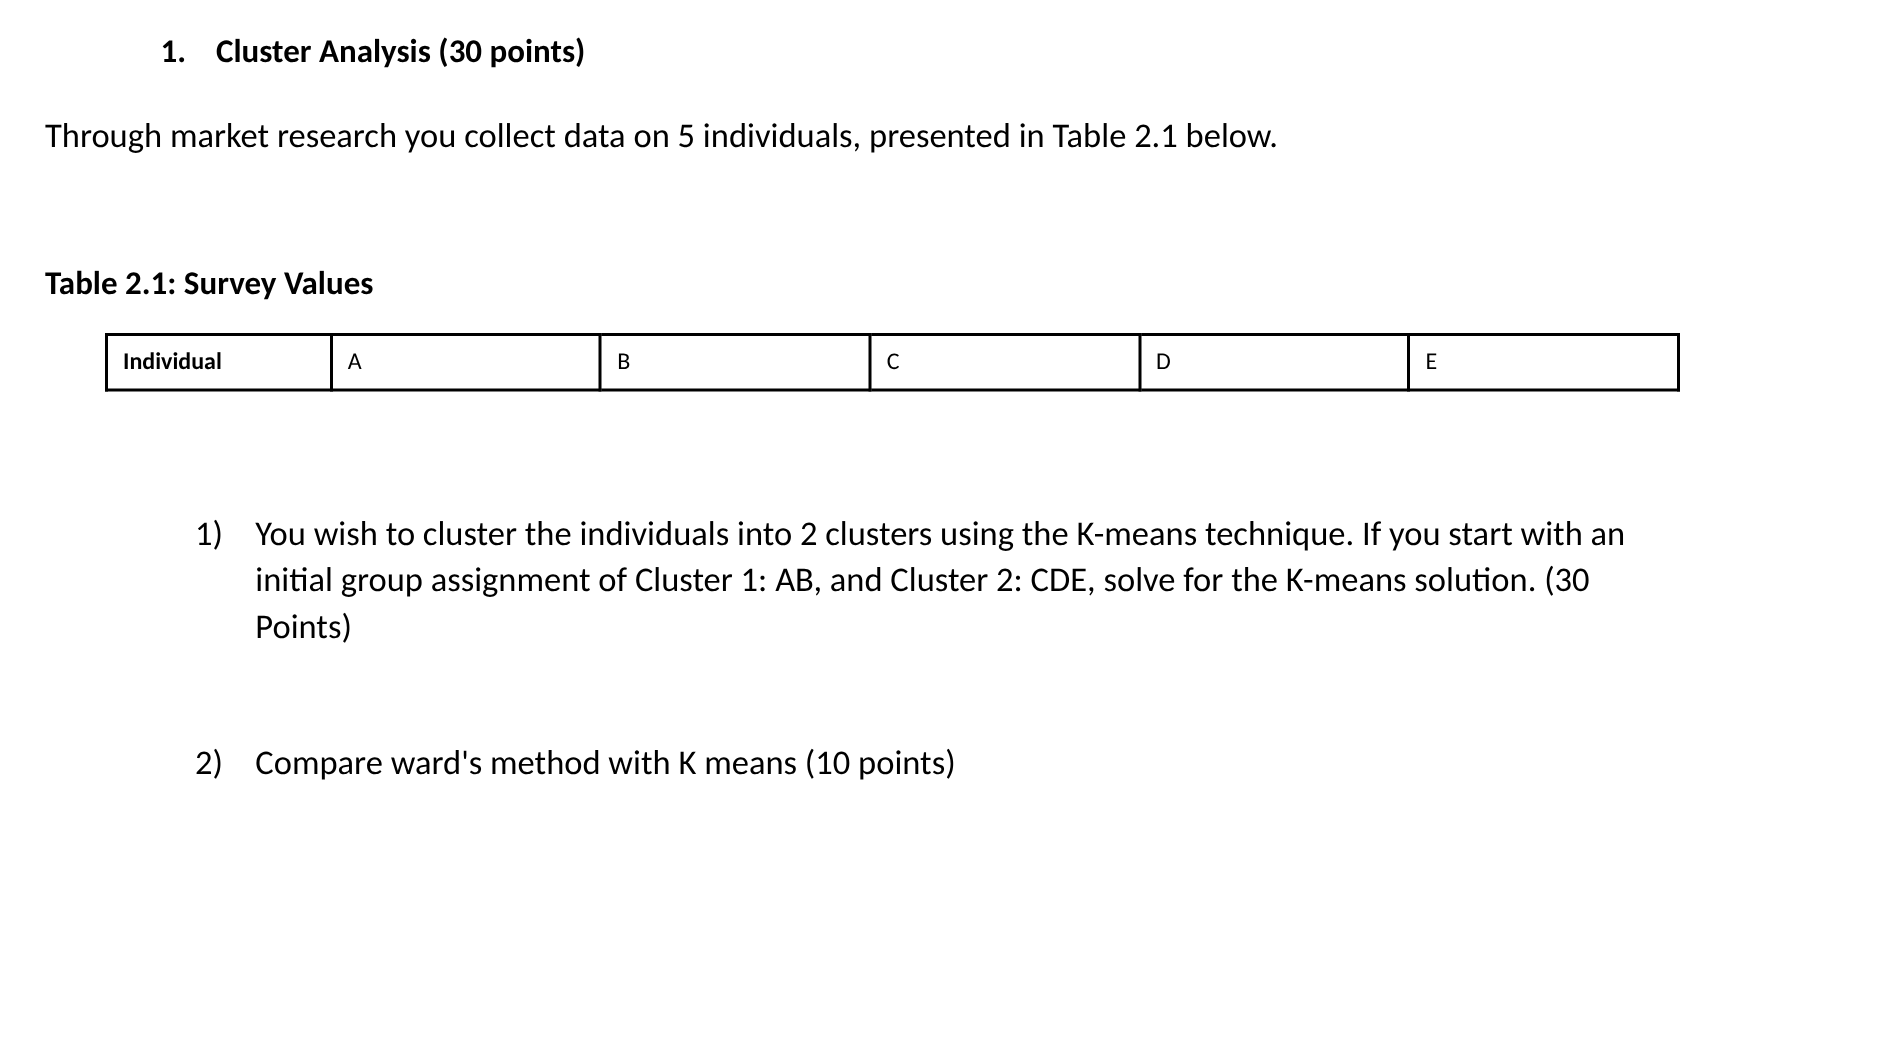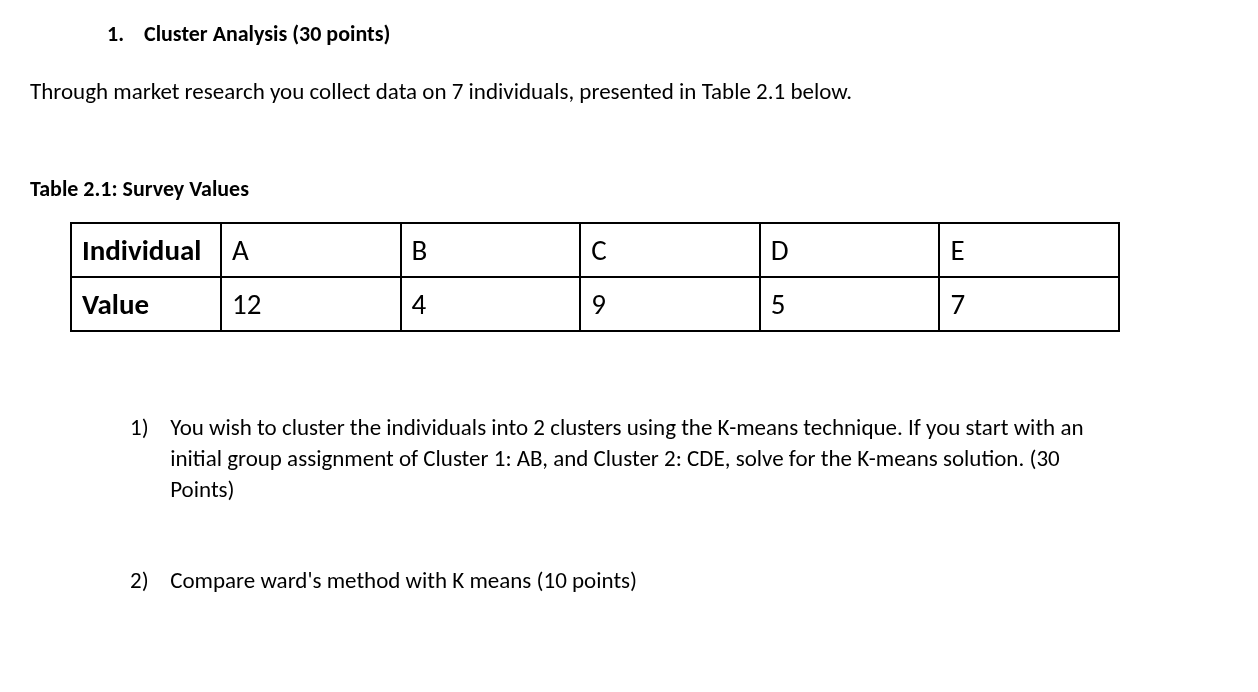--- a/index.html
+++ b/index.html
@@ -40,21 +40,21 @@
     }
     .data-table {
       border-collapse: collapse;
       width: 1050px;
       margin-left: 40px;
       margin-bottom: 80px;
     }
     .data-table td {
       border: 2px solid #000;
       padding: 8px 10px;
-      font-size: 29px;
+      font-size: 16px;
       text-align: left;
     }
     .data-table td.row-label {
       font-weight: bold;
       width: 150px;
     }
     .data-table td.data-cell {
       width: 180px;
     }
     .sub-question {
@@ -76,41 +76,33 @@
     }
   </style>
 </head>
 <body>
 
 <div class="heading-row">
   <span class="heading-number">1.</span>
   <span class="heading-text">Cluster Analysis (30 points)</span>
 </div>
 
-<div class="intro-text">Through market research you collect data on 7 individuals, presented in Table 2.1 below.</div>
+<div class="intro-text">Through market research you collect data on 5 individuals, presented in Table 2.1 below.</div>
 
 <div class="table-caption">Table 2.1: Survey Values</div>
 
 <table class="data-table">
   <tbody>
       <tr>
     <td class="row-label">Individual</td>
     <td class="data-cell">A</td>
     <td class="data-cell">B</td>
     <td class="data-cell">C</td>
     <td class="data-cell">D</td>
     <td class="data-cell">E</td>
-  </tr>
-  <tr>
-    <td class="row-label">Value</td>
-    <td class="data-cell">12</td>
-    <td class="data-cell">4</td>
-    <td class="data-cell">9</td>
-    <td class="data-cell">5</td>
-    <td class="data-cell">7</td>
   </tr>
 </tbody>
   </table>
 
 <div class="sub-question">
   <span class="sub-number">1)</span>
   <span class="sub-text">You wish to cluster the individuals into 2 clusters using the K-means technique.  If you start with an initial group assignment of Cluster 1: AB, and Cluster 2: CDE, solve for the K-means solution. (30 Points)</span>
 </div>
 
 <div class="sub-question">

